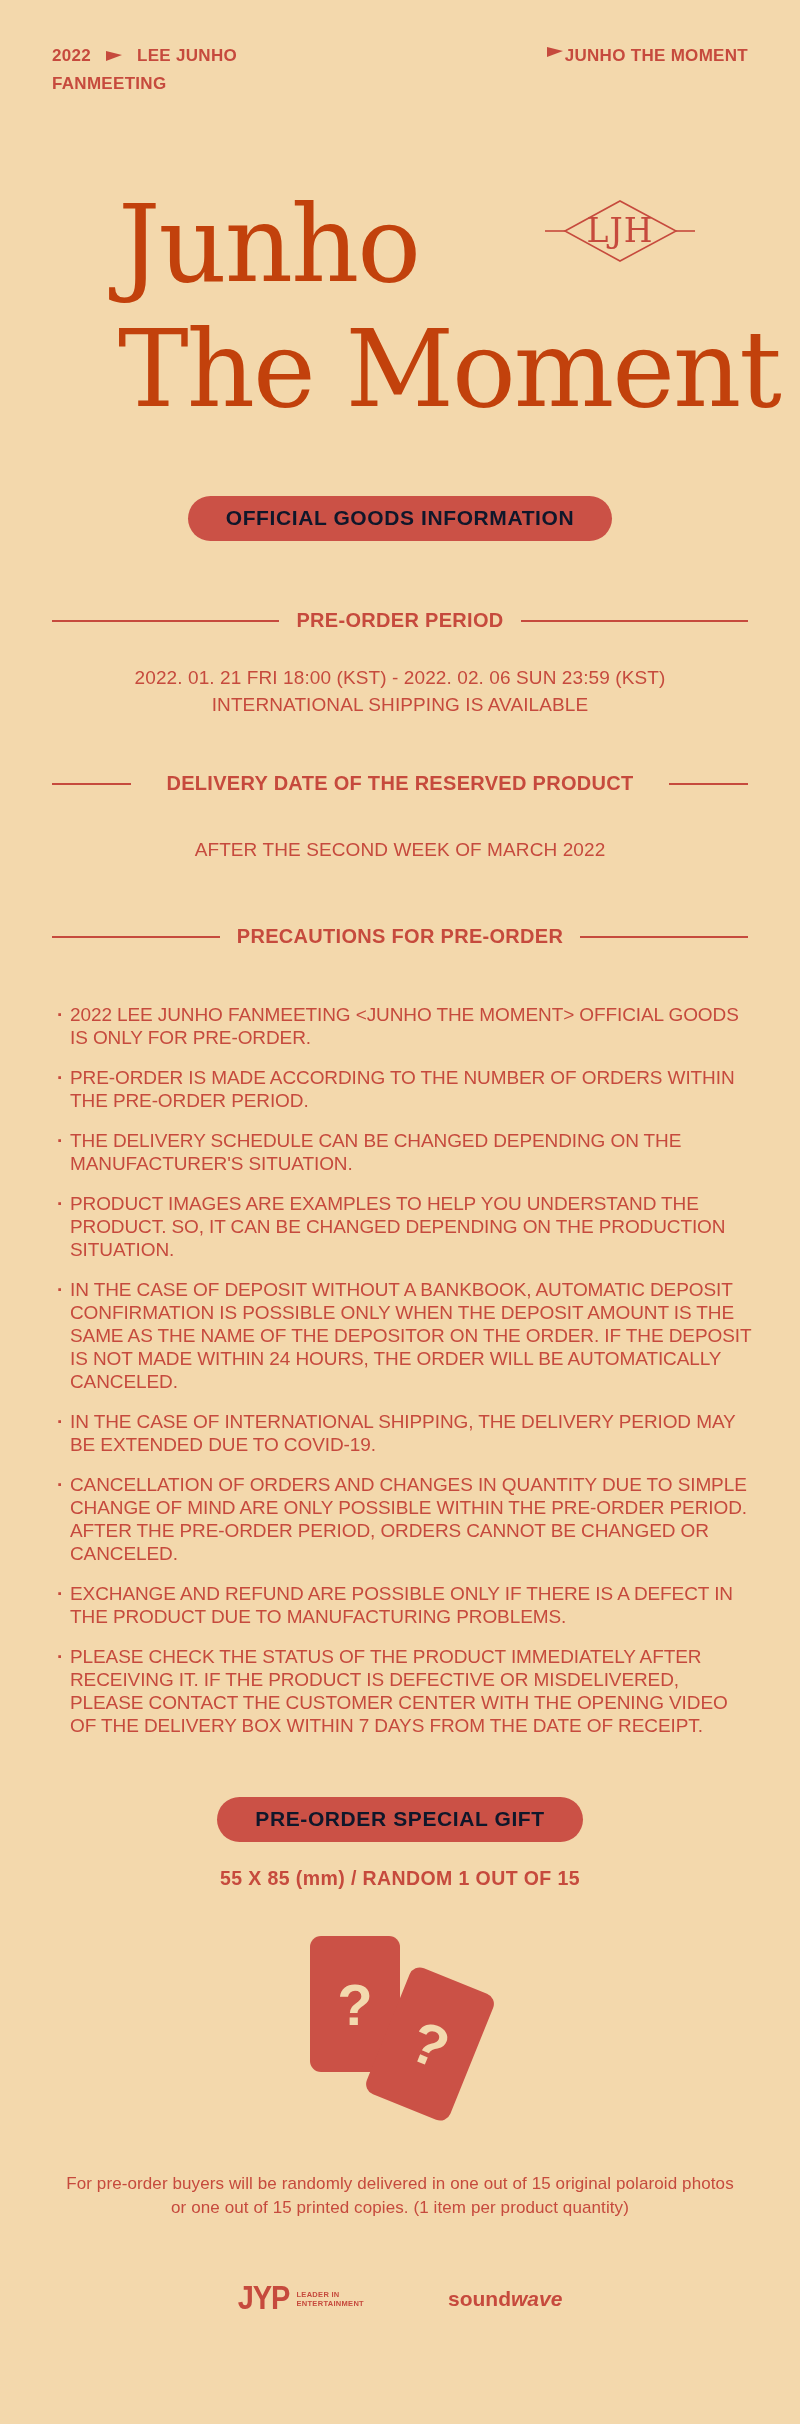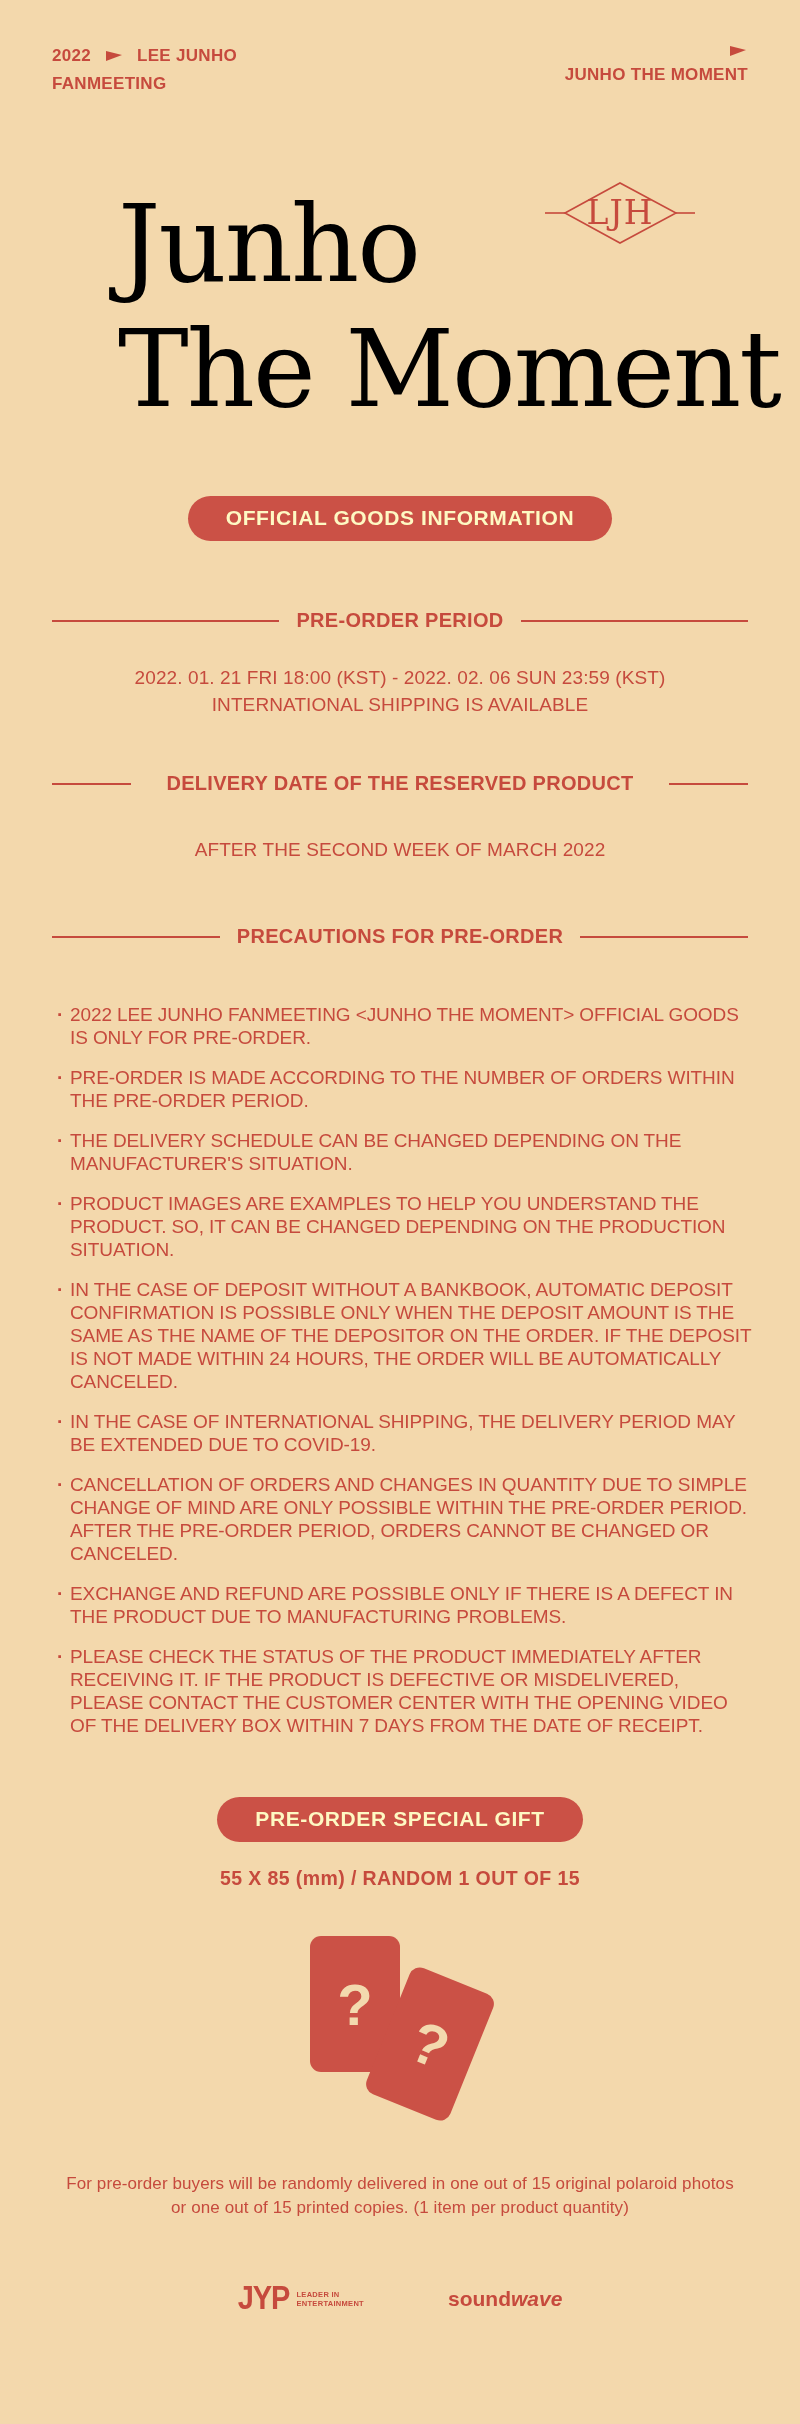--- a/index.html
+++ b/index.html
@@ -11,42 +11,42 @@
     color:#c64a3d;
     overflow:hidden;
   }
   
   .top-header{
     display:flex;justify-content:space-between;align-items:flex-start;
     padding:46px 52px 0 52px;
     font-weight:bold;font-size:17px;letter-spacing:.3px;
   }
   .hdr-left .hdr-line1{display:flex;align-items:center;gap:15px;margin-bottom:8px;}
-  .hdr-right{display:flex;flex-direction:column;align-items:flex-end;}
+  .hdr-right{display:flex;align-items:center;}
   .hdr-right .arrow{margin-bottom:9px;margin-right:2px;}
   .arrow{
     display:inline-block;width:0;height:0;
     border-left:16px solid #c64a3d;
     border-top:4px solid transparent;
     border-bottom:6px solid transparent;
   }
   
   .title-block{margin:88px 0 0 118px;}
   .title-block h1{
     margin:0;
     font-family:"DejaVu Serif",serif;
     font-weight:normal;
     font-size:106px;line-height:1.18;letter-spacing:-2px;
-    color:#000000;
+    color:#c2410c;
   }
-  .monogram{position:absolute;left:545px;top:182px;}
+  .monogram{position:absolute;left:545px;top:200px;}
   
   .pill{
     width:fit-content;margin:0 auto;
-    background:#cb5146;color:#fef9c3;
+    background:#cb5146;color:#0f172a;
     font-weight:bold;font-size:21px;letter-spacing:.6px;
     padding:10px 38px 11px 38px;border-radius:30px;
     white-space:nowrap;
   }
   .pill-goods{margin-top:64px;}
   .pill-gift{margin-top:60px;}
   
   .rule-heading{
     display:flex;align-items:center;gap:17px;
     margin:0 52px;

